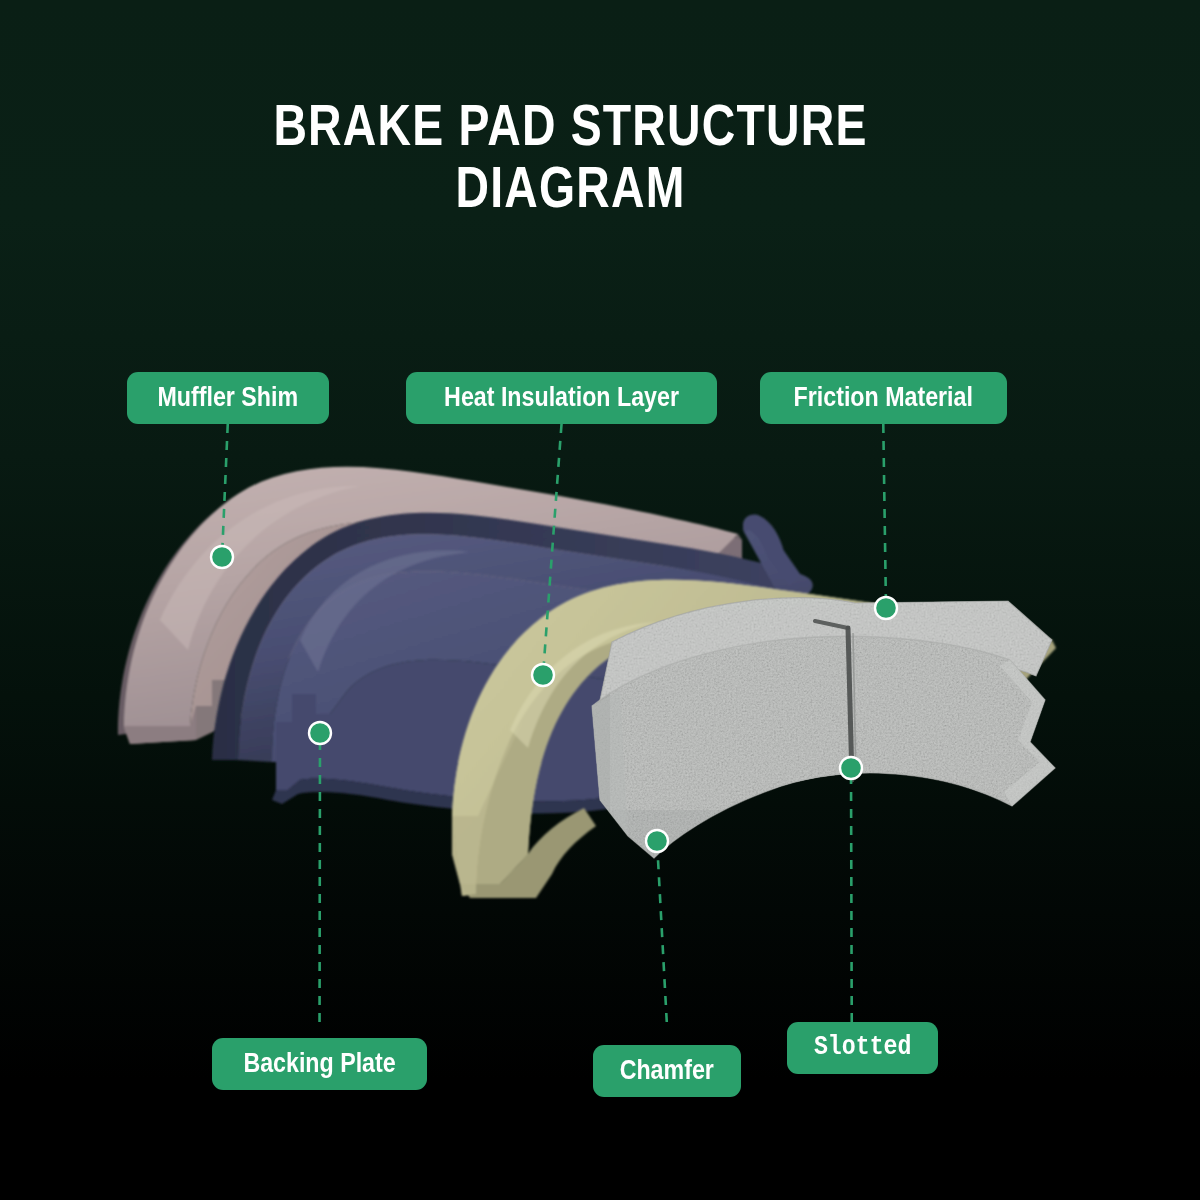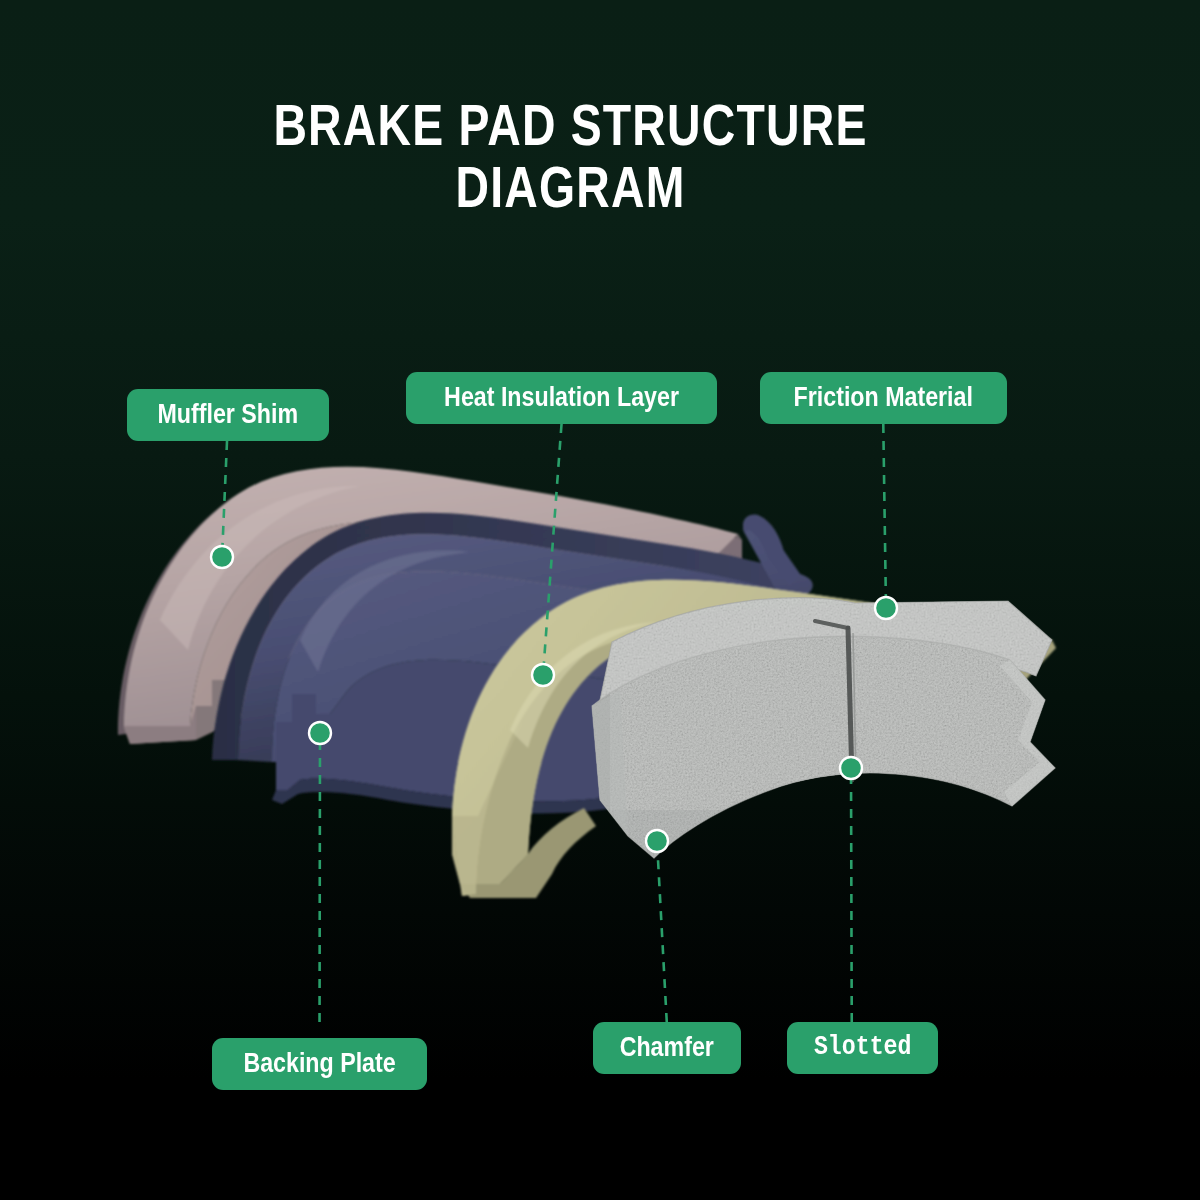--- a/index.html
+++ b/index.html
@@ -353,21 +353,21 @@
         <path d="M 319.5390625 1022 L 320 733" stroke="#2aa06b" stroke-width="2.6" stroke-dasharray="9 8" fill="none"></path>
         <circle cx="320" cy="733" r="11" fill="#2aa06b" stroke="#ffffff" stroke-width="2.4"></circle>
         <path d="M 666.765625 1022 L 657 841" stroke="#2aa06b" stroke-width="2.6" stroke-dasharray="9 8" fill="none"></path>
         <circle cx="657" cy="841" r="11" fill="#2aa06b" stroke="#ffffff" stroke-width="2.4"></circle>
         <path d="M 851.75 1022 L 851 768" stroke="#2aa06b" stroke-width="2.6" stroke-dasharray="9 8" fill="none"></path>
         <circle cx="851" cy="768" r="11" fill="#2aa06b" stroke="#ffffff" stroke-width="2.4"></circle>
       </g>
   </svg>
 
   <div id="pills">
-      <div class="pill-wrap" style="left: 127px; top: 372px;"><div class="pill-inner" style="background: rgb(42, 160, 107); margin-top: 17px;"><span class="pill-text">Muffler Shim</span></div></div>
+      <div class="pill-wrap" style="left: 127px; top: 372px;"><div class="pill-inner" style="background: rgb(42, 160, 107);"><span class="pill-text">Muffler Shim</span></div></div>
       <div class="pill-wrap" style="left: 406px; top: 372px;"><div class="pill-inner" style="background: rgb(42, 160, 107); text-align: right;"><span class="pill-text">Heat Insulation Layer</span></div></div>
       <div class="pill-wrap" style="left: 760px; top: 372px;"><div class="pill-inner" style="background: rgb(42, 160, 107);"><span class="pill-text">Friction Material</span></div></div>
       <div class="pill-wrap" style="left: 212px; top: 1038px;"><div class="pill-inner" style="background: rgb(42, 160, 107);"><span class="pill-text">Backing Plate</span></div></div>
-      <div class="pill-wrap" style="left: 593px; top: 1022px;"><div class="pill-inner" style="background: rgb(42, 160, 107);"><span class="pill-text">Chamfer</span></div></div>
+      <div class="pill-wrap" style="left: 593px; top: 1022px;"><div class="pill-inner" style="background: rgb(42, 160, 107); margin-top: 23px;"><span class="pill-text">Chamfer</span></div></div>
       <div class="pill-wrap" style="left: 787px; top: 1022px; font-family: Liberation Mono, monospace;"><div class="pill-inner" style="background: rgb(42, 160, 107);"><span class="pill-text">Slotted</span></div></div>
     </div>
 
 </div>
 
 </body></html>

